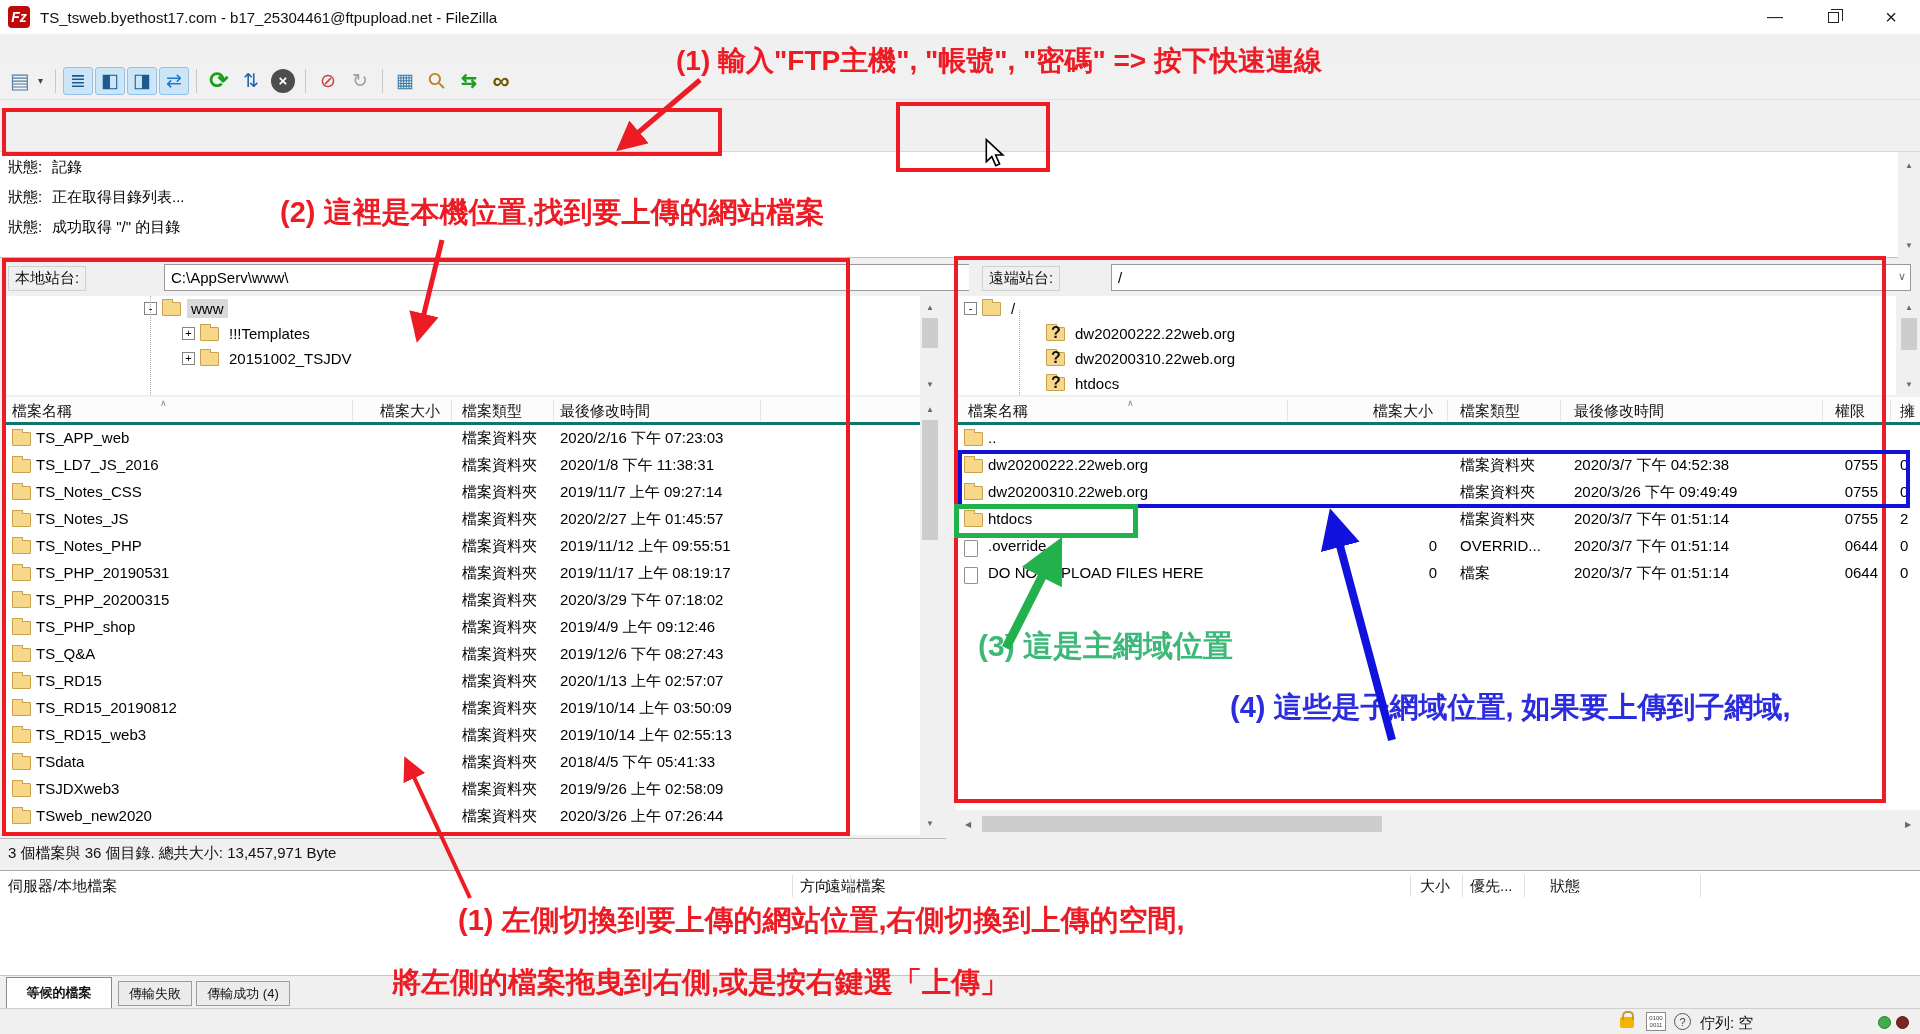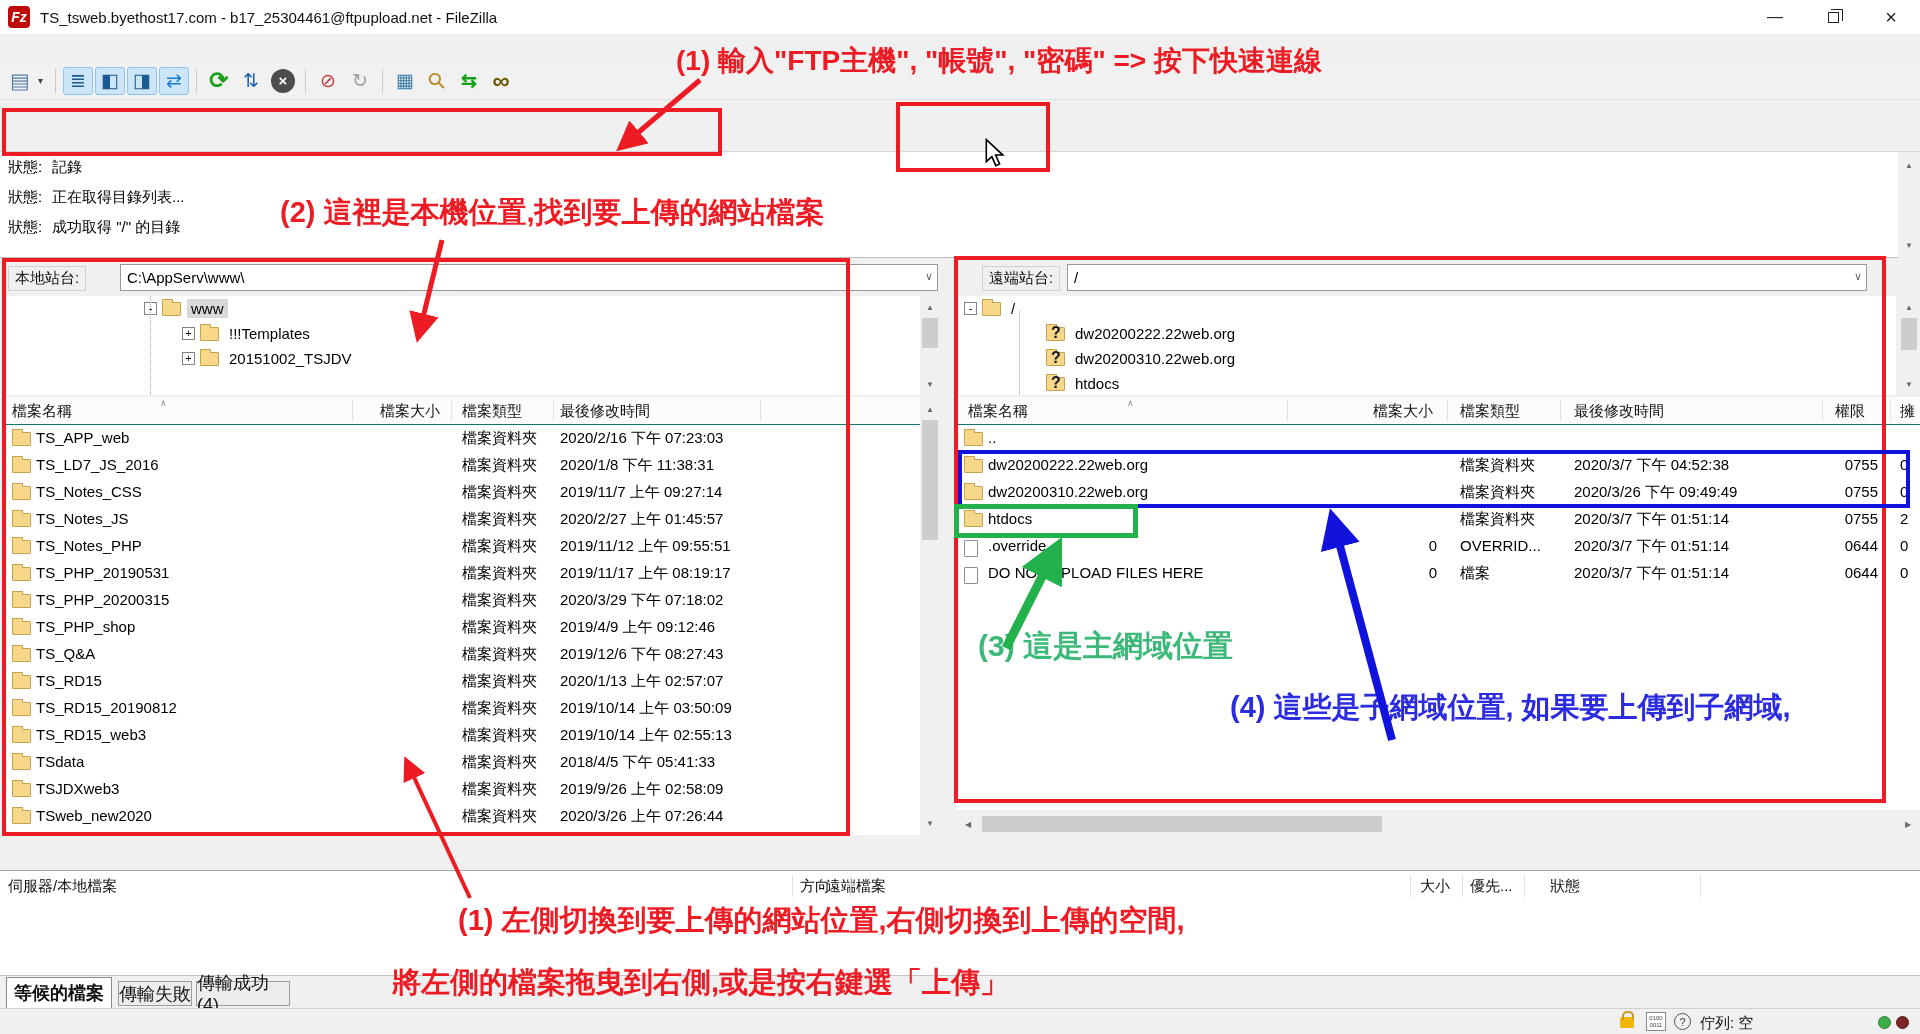--- a/index.html
+++ b/index.html
@@ -56,38 +56,38 @@
   #log{position:absolute;left:0;top:152px;width:1920px;height:106px;background:#fff;border-bottom:1px solid #bdbdbd;overflow:hidden;}
   .logline{height:30px;display:flex;align-items:center;font-size:15px;color:#000;}
   .loglabel{width:52px;padding-left:8px;}
   .scroll{background:#f0f0f0;}
   .sbtn{position:absolute;width:20px;height:20px;display:flex;align-items:center;justify-content:center;font-size:8px;color:#6a6a6a;background:#f0f0f0;}
   .sthumb{position:absolute;background:#cdcdcd;}
 
   
   .sitebar{position:absolute;top:260px;height:34px;background:#f0f0f0;}
   .sitelabel{position:absolute;top:6px;font-size:15px;color:#111;background:#f0f0f0;border:1px solid #d0d0d0;padding:2px 6px;}
-  .combo{position:absolute;top:4px;height:27px;background:#fff;border:1px solid #999;font-size:15px;color:#000;display:flex;align-items:center;padding-left:6px;}
+  .combo{position:absolute;top:4px;height:27px;background:#fff;border:1px solid #999;font-size:15px;color:#000;display:flex;align-items:center;padding-left:6px;margin-left:44px;}
   .combo .carrow{position:absolute;right:4px;top:5px;font-size:11px;color:#666;}
   .tree{position:absolute;top:296px;height:99px;background:#fff;overflow:hidden;}
   .trow{height:25px;display:flex;align-items:center;font-size:15px;color:#000;}
   .expander{width:13px;height:13px;border:1px solid #848484;background:#fff;font-size:11px;line-height:11px;text-align:center;margin-right:5px;flex:none;}
   .expander:empty{visibility:hidden;}
   .ficon{width:19px;height:14px;background:#f7d789;border:1px solid #c9a24b;border-radius:1px;position:relative;margin-right:6px;flex:none;}
   .ficon::before{content:"";position:absolute;left:-1px;top:-4px;width:9px;height:3px;background:#f7d789;border:1px solid #c9a24b;border-bottom:none;border-radius:1px 1px 0 0;}
   .ficon.folder-q::after{content:"?";position:absolute;left:4px;top:-4px;font-size:16px;font-weight:bold;color:#111;}
   .ficon.file{width:14px;height:17px;background:#fff;border:1px solid #909090;margin-left:2px;margin-right:9px;}
   .ficon.file::before{display:none;}
   .trow .tlabel{padding:1px 4px;}
   .trow.selected .tlabel{background:#d9d9d9;}
   .dotline{position:absolute;border-left:1px dotted #a8a8a8;width:0;}
 
   
   .flist{position:absolute;top:397px;background:#fff;overflow:hidden;}
-  .fhead{position:relative;height:28px;background:#fcfcfc;border-bottom:1px solid #0f766e;font-size:15px;color:#111;text-decoration:underline;}
+  .fhead{position:relative;height:28px;background:#fcfcfc;border-bottom:3px solid #0f766e;font-size:15px;color:#111;text-decoration:underline;}
   .fhead span{position:absolute;top:5px;}
   .hsep{position:absolute;top:3px;width:1px;height:21px;background:#e3e3e3;}
   .caret{font-size:9px;color:#888;}
   .lrow{position:relative;height:27px;font-size:15px;color:#000;}
   .lrow .ficon{position:absolute;left:8px;top:7px;margin:0;}
   .cell{position:absolute;top:4px;white-space:nowrap;}
 
   
   #local-list{left:4px;width:916px;height:438px;}
   .l-name{left:32px;} .l-size{left:330px;width:110px;text-align:right;} .l-type{left:458px;} .l-date{left:556px;}
@@ -96,21 +96,21 @@
   .r-name{left:32px;} .r-size{left:380px;width:101px;text-align:right;} .r-type{left:504px;} .r-date{left:618px;}
   .r-perm{left:852px;width:70px;text-align:right;} .r-owner{left:944px;}
 
   .statusline{position:absolute;top:838px;height:30px;background:#f0f0f0;font-size:15px;color:#111;display:flex;align-items:center;border-top:1px solid #b9b9b9;}
 
   
   #queue{position:absolute;left:0;top:870px;width:1920px;height:105px;background:#fff;border-top:1px solid #a8a8a8;}
   #queue .qh{position:absolute;top:6px;font-size:15px;color:#111;}
   .qsep{position:absolute;top:4px;width:1px;height:22px;background:#e0e0e0;}
   #tabstrip{position:absolute;left:0;top:975px;width:1920px;height:33px;background:#f0f0f0;border-top:1px solid #c4c4c4;}
-  .tab{position:absolute;font-size:18px;display:flex;align-items:center;justify-content:center;color:#111;}
+  .tab{position:absolute;font-size:13px;display:flex;align-items:center;justify-content:center;color:#111;}
   .tab.active{left:6px;top:1px;width:106px;height:31px;background:#fff;border:1px solid #8a8a8a;border-bottom:none;font-weight:bold;}
   .tab.t2{left:118px;top:5px;width:74px;height:25px;background:#ececec;border:1px solid #9c9c9c;}
   .tab.t3{left:196px;top:5px;width:94px;height:25px;background:#ececec;border:1px solid #9c9c9c;}
   #statusbarrow{position:absolute;left:0;top:1008px;width:1920px;height:26px;background:#f0f0f0;border-top:1px solid #cfcfcf;}
   .lockicon{position:absolute;left:1620px;top:8px;width:14px;height:11px;background:#f2b500;border-radius:2px;}
   .lockicon::before{content:"";position:absolute;left:2px;top:-6px;width:8px;height:7px;border:2px solid #c79a2e;border-bottom:none;border-radius:5px 5px 0 0;}
   .binicon{position:absolute;left:1646px;top:3px;width:20px;height:19px;border:1px solid #8a8a8a;background:#fff;
     font-family:"Liberation Mono",monospace;font-size:6px;line-height:7px;color:#444;text-align:center;padding-top:2px;}
   .helpicon{position:absolute;left:1674px;top:4px;width:17px;height:17px;border:1.5px solid #555;border-radius:50%;
     font-size:11px;color:#444;display:flex;align-items:center;justify-content:center;}
@@ -356,20 +356,21 @@
           <span class="cell l-date">2020/3/26 上午 07:26:44</span>
         </div>
       </div>
   </div>
 
   <div class="abs scroll" style="left:920px;top:397px;width:20px;height:438px;"></div>
   <div class="sbtn" style="left:920px;top:399px;">▲</div>
   <div class="sthumb" style="left:922px;top:420px;width:16px;height:120px;"></div>
   <div class="sbtn" style="left:920px;top:813px;">▼</div>
 
+  <div class="statusline" style="left:0;width:946px;padding-left:8px;">3 個檔案與 36 個目錄. 總共大小: 13,457,971 Byte</div>
 
   <div class="sitebar" style="left:969px;width:970px;">
     <span class="sitelabel" style="left:13px;">遠端站台:</span>
     <div class="combo" style="left:98px;width:800px;">
       <span>/</span>
       <span class="carrow">∨</span>
     </div>
   </div>
 
   <div class="tree" id="remote-tree" style="left:956px;width:940px;">

